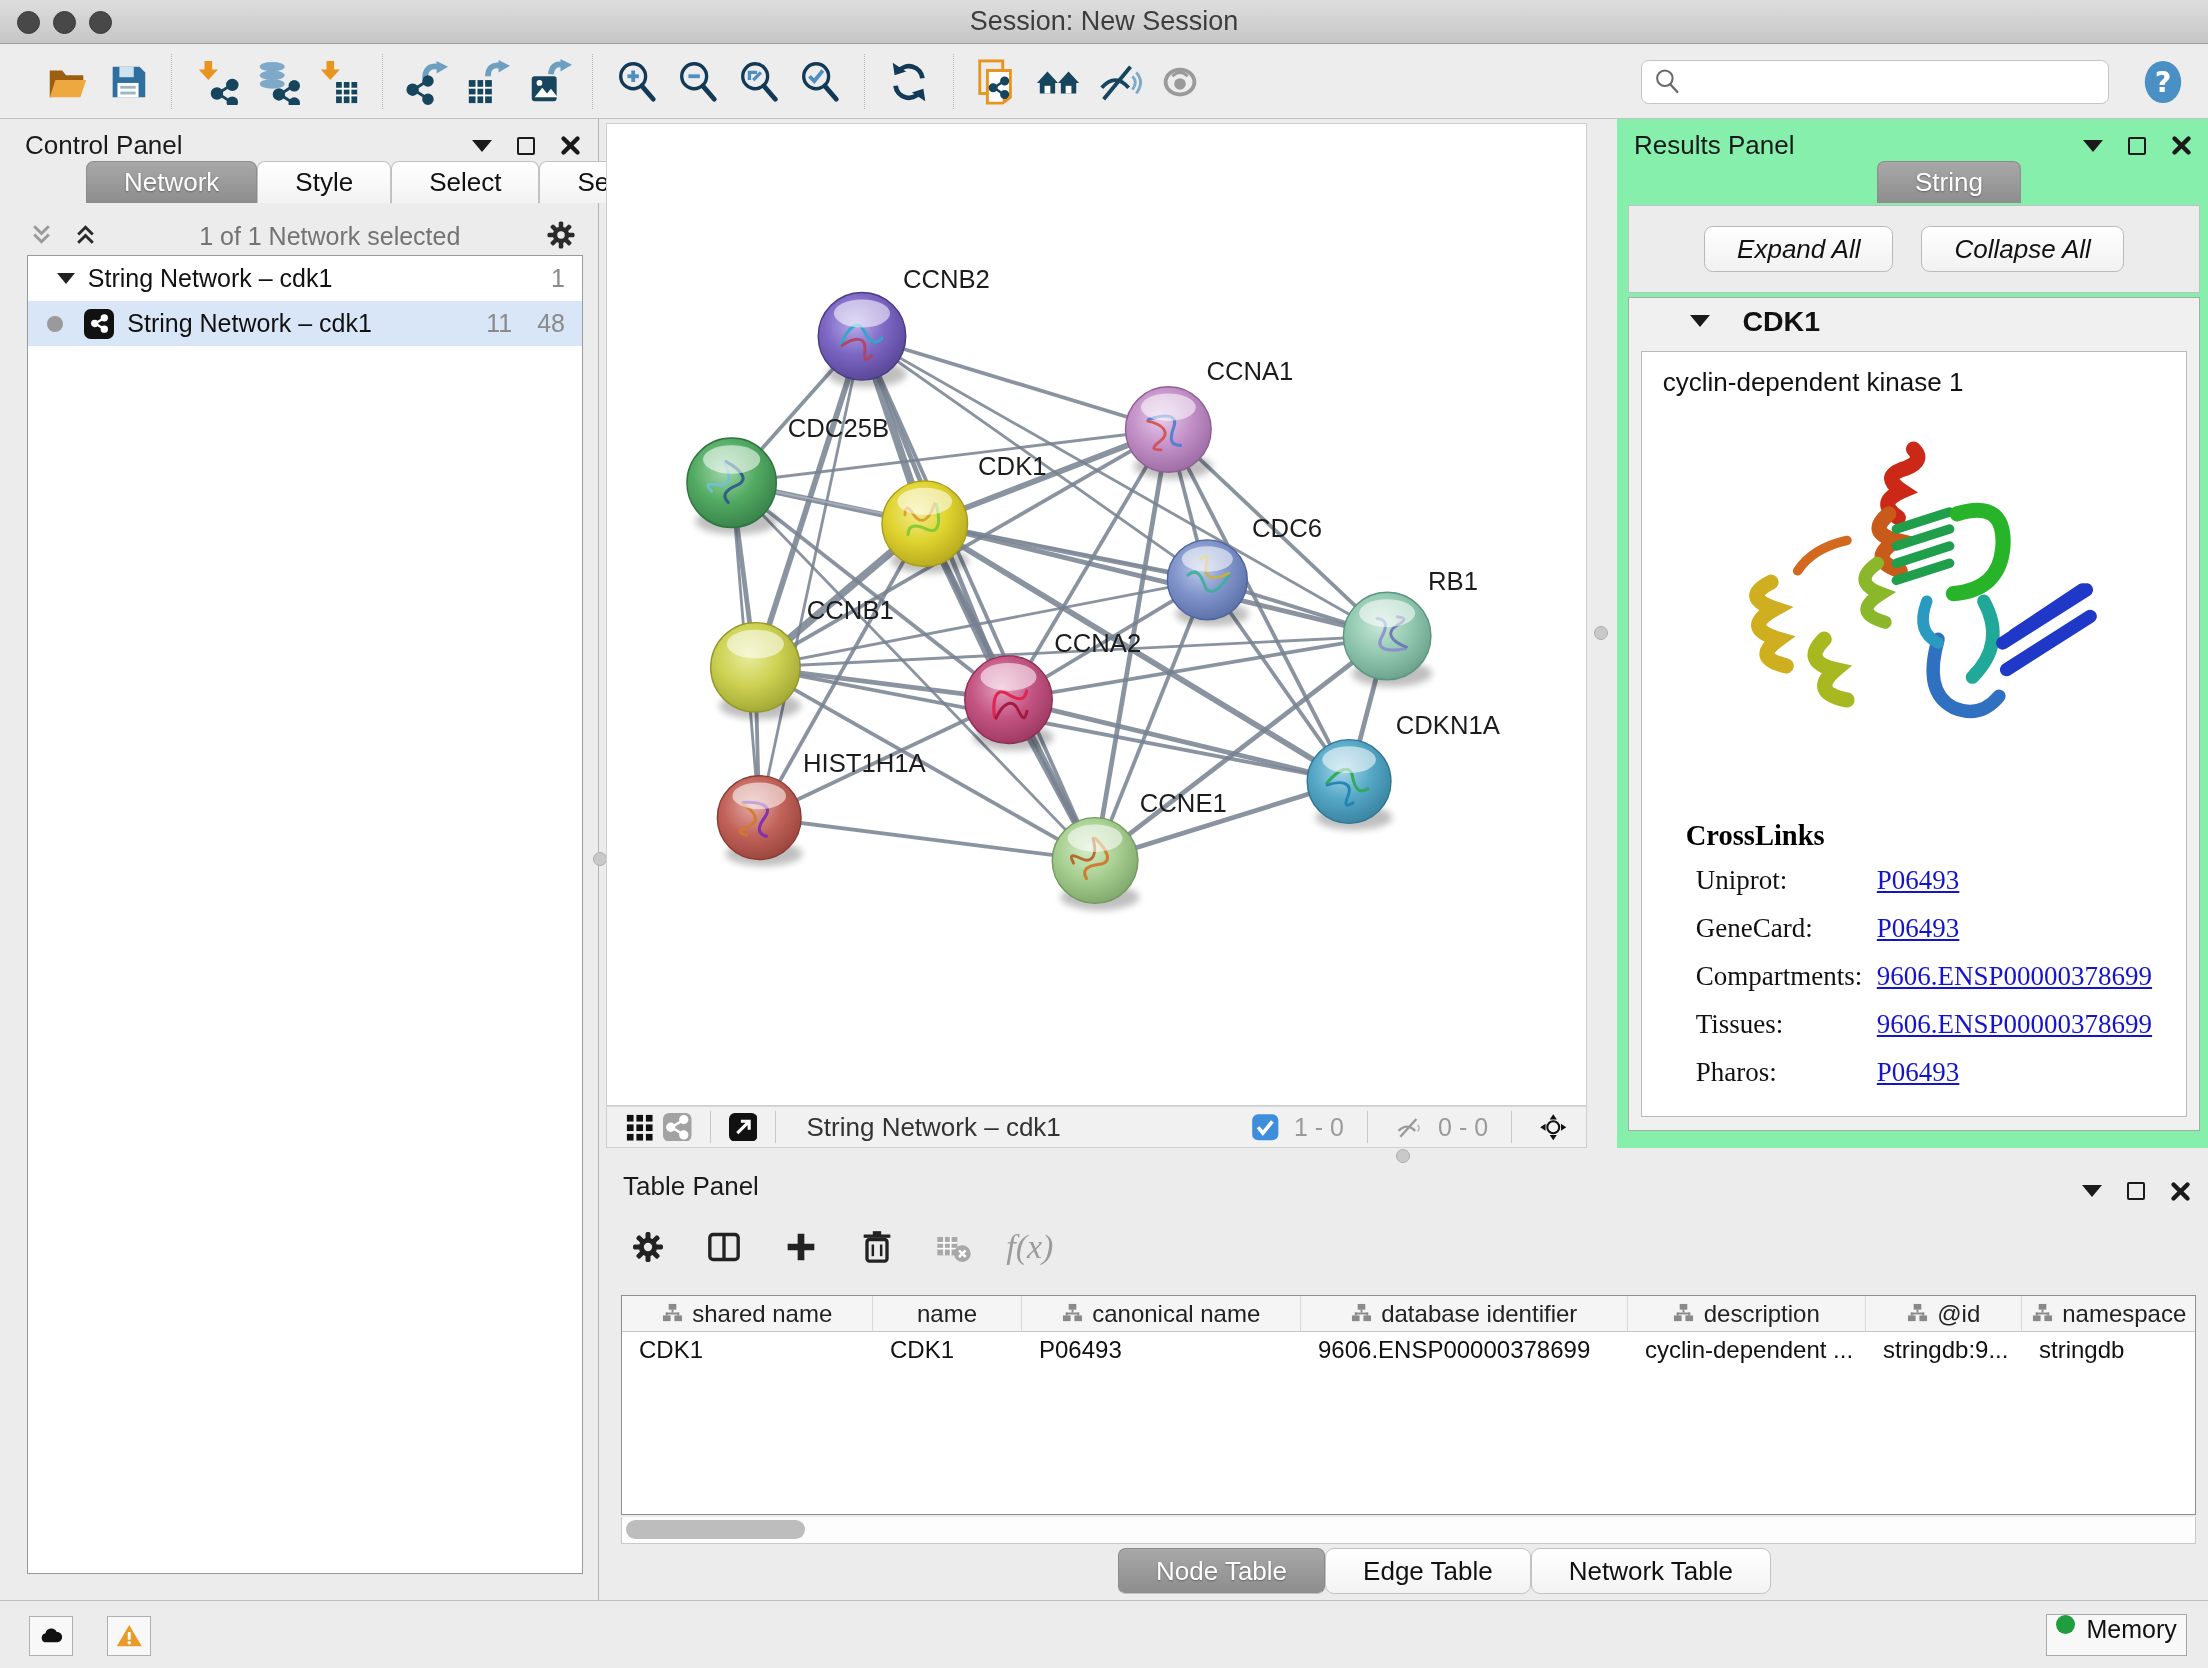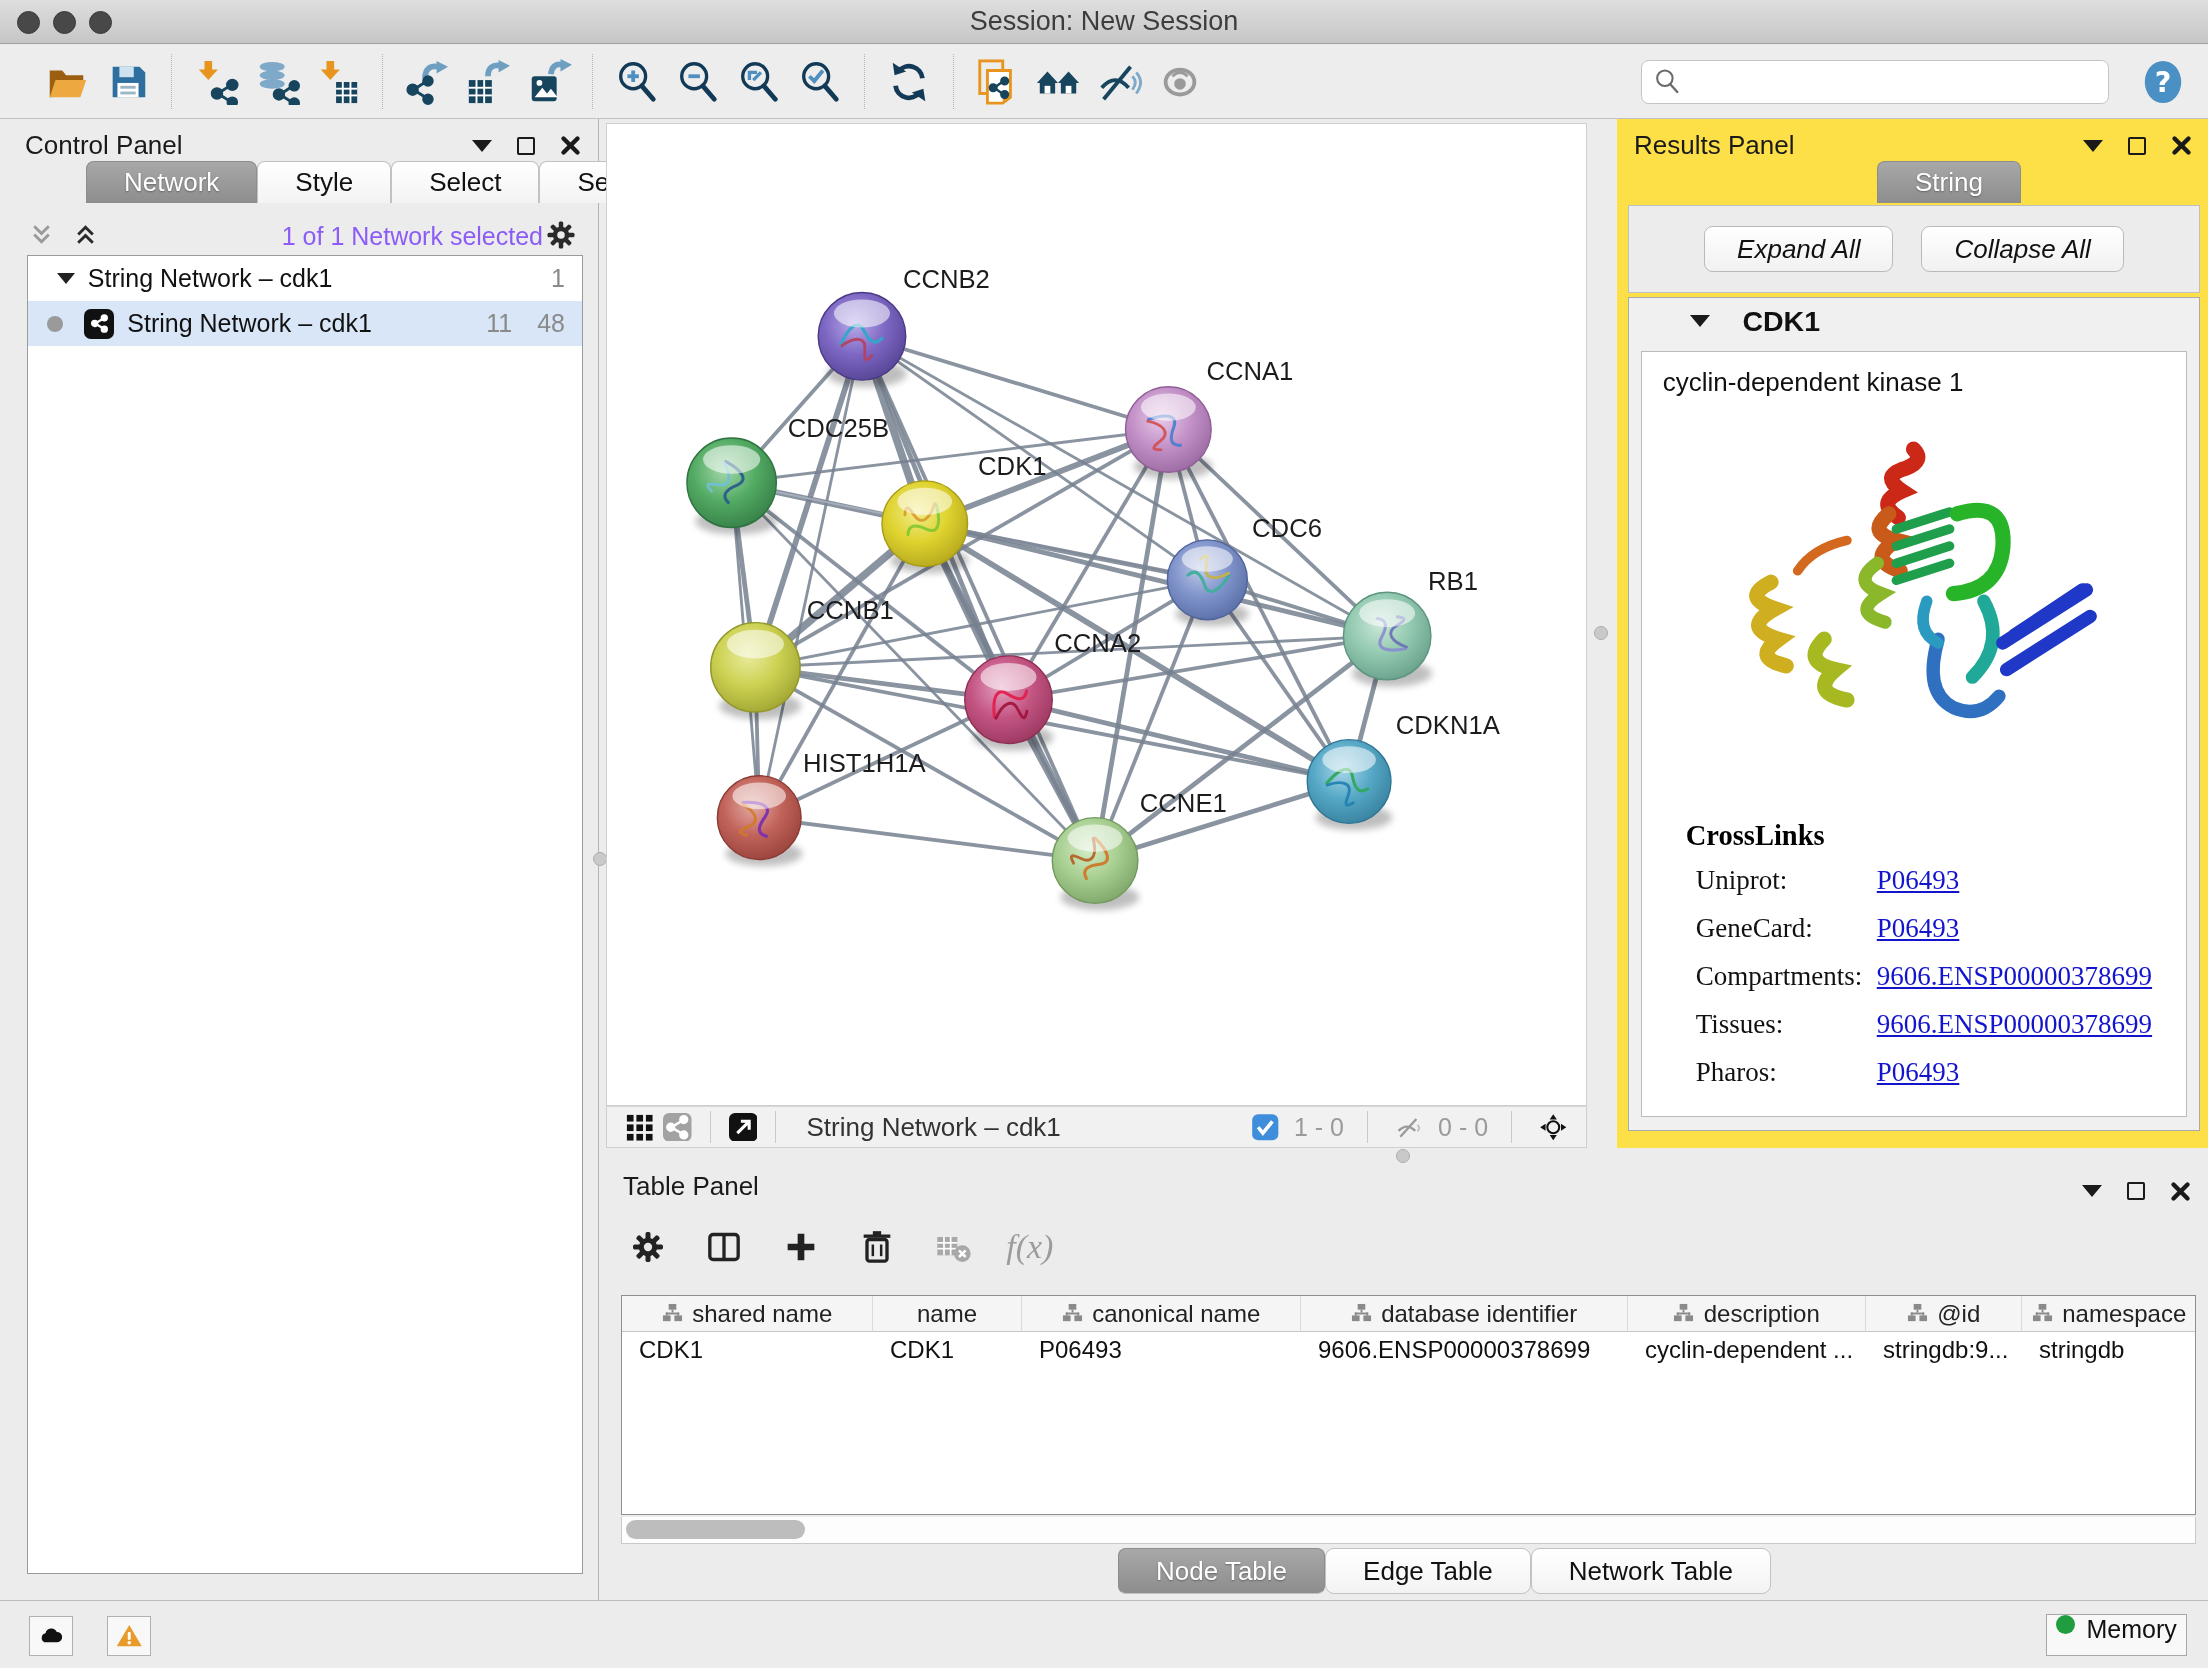--- a/index.html
+++ b/index.html
@@ -43,21 +43,21 @@
     text-shadow:0 1px 1.9px rgba(0,0,0,.35); }
 
   
   #control-panel { position:absolute; left:0; top:119px; width:599px; height:1481px;
     background:#ececec; border-right:1.9px solid #b2b2b2; }
   #cp-head { position:absolute; left:25px; right:17px; top:11.4px; }
   #cp-tabs { position:absolute; left:86px; top:42px; display:flex; }
   #cp-selrow { position:absolute; left:28.5px; right:19px; top:97px; height:40px;
     display:flex; align-items:center; }
   #cp-selrow .chev { margin-right:19px; }
-  #cp-seltext { flex:1; text-align:right; font-size:25px; color:#8b5cf6; }
+  #cp-seltext { flex:1; text-align:center; font-size:25px; color:#737373; }
   #cp-tree { position:absolute; left:27px; right:15px; top:136px; bottom:26px;
     background:#fff; border:1.9px solid #9a9a9a; }
   .tree-row { height:45px; display:flex; align-items:center; font-size:25px; color:#111; }
   .tree-row.sel { background:#d9e6f7; }
   .tree-caret { width:0; height:0; border-left:9.5px solid transparent; border-right:9.5px solid transparent;
     border-top:11.4px solid #222; margin:0 13.3px 0 28.5px; }
   .tree-count { margin-left:auto; color:#8a8a8a; padding-right:17px; display:flex; gap:25px; }
   .gray-dot { width:16px; height:16px; border-radius:50%; background:#9a9a9a; margin:0 21px 0 19px; }
   .share-badge { width:30px; height:30px; border-radius:6.7px; background:#111;
     display:flex; align-items:center; justify-content:center; margin-right:13.3px; }
@@ -71,21 +71,21 @@
   #net-toolbar { position:absolute; left:606px; top:1106px; width:981px; height:42px;
     background:#f1f1f1; border:1px solid #cfcfcf; border-top:1px solid #d8d8d8;
     display:flex; align-items:center; padding:0 13.3px; }
   #net-toolbar .nsep { width:0; height:32px; border-left:1px solid #c8c8c8; margin:0 13.3px; }
   .nicon { width:38px; height:38px; display:flex; align-items:center; justify-content:center; }
   .nicon svg { width:28.5px; height:28.5px; }
   #net-title { font-size:26px; color:#333; margin-left:17px; }
   #net-counters { margin-left:auto; display:flex; align-items:center; font-size:25px; color:#9a9a9a; gap:9.5px; }
 
   
-  #results-panel { position:absolute; left:1617px; top:119px; width:592px; height:1029px; background:#fde047; }
+  #results-panel { position:absolute; left:1617px; top:119px; width:592px; height:1029px; background:#86efac; }
   #rp-head { position:absolute; left:17px; right:17px; top:11.4px; }
   #rp-tab { position:absolute; left:260px; top:42px; }
   #rp-btnbox { position:absolute; left:11.4px; right:9.5px; top:86px; height:88px;
     background:#ececec; border:1.9px solid #c0c0c0; display:flex; align-items:center; justify-content:center; gap:28px;font-style:italic; }
   .rp-btn { height:46px; padding:0 32px; background:linear-gradient(#ffffff,#f1f1f1);
     border:1.9px solid #b9b9b9; border-radius:8.6px; font-size:26px; color:#111;
     display:flex; align-items:center; }
   #rp-box { position:absolute; left:11.4px; right:9.5px; top:178px; bottom:17px;
     background:#f0f0f0; border:1.9px solid #aaa; }
   #rp-generow { height:46px; display:flex; align-items:center; }

